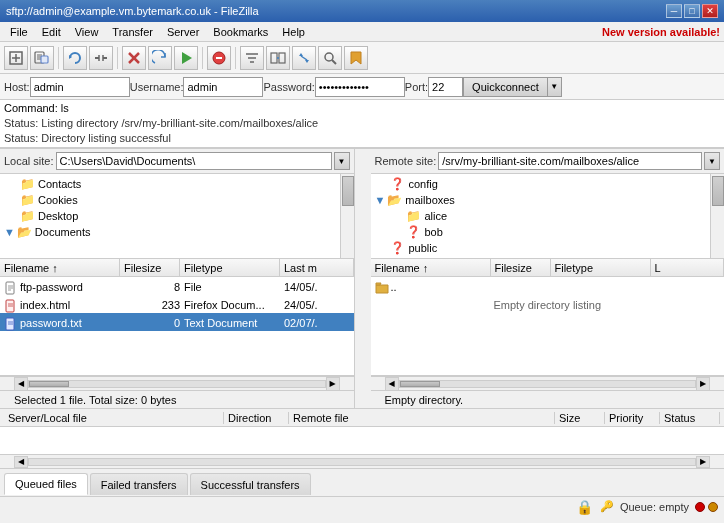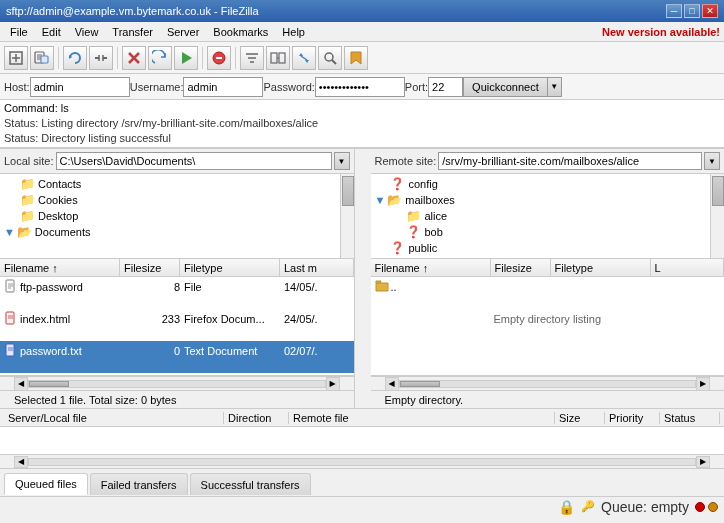--- a/index.html
+++ b/index.html
@@ -213,24 +213,24 @@
       user-select: none;
     }
     .fh-name { width: 120px; }
     .fh-size { width: 60px; }
     .fh-type { width: 100px; }
     .fh-date { flex: 1; }
 
     .file-list-body { flex: 1; overflow: hidden; }
     .file-row {
       display: flex;
-      align-items: flex-end;
+      align-items: flex-start;
       height: 18px;
       cursor: pointer;
-      padding: 16px 2px;
+      padding: 4px 2px;
     }
     .file-row.selected { background: #4080c0; color: white; }
     .fr-icon { width: 18px; display: flex; align-items: center; justify-content: center; font-size: 12px; }
     .fr-name { width: 104px; font-size: 11px; overflow: hidden; text-overflow: ellipsis; white-space: nowrap; }
     .fr-size { width: 60px; font-size: 11px; text-align: right; padding-right: 4px; }
     .fr-type { width: 100px; font-size: 11px; overflow: hidden; text-overflow: ellipsis; white-space: nowrap; }
     .fr-date { flex: 1; font-size: 11px; overflow: hidden; text-overflow: ellipsis; white-space: nowrap; }
 
     .hscroll-bar {
       height: 14px;
@@ -338,21 +338,21 @@
       background: #f0f0f0;
       border-top: 1px solid #ccc;
       display: flex;
       align-items: center;
       justify-content: flex-end;
       padding: 2px 6px;
       height: 20px;
       gap: 6px;
     }
     .footer-icon { font-size: 14px; }
-    .footer-text { font-size: 14px; color: #333; }
+    .footer-text { font-size: 11px; color: #333; }
     .status-dots { display: flex; gap: 3px; }
     .dot { width: 10px; height: 10px; border-radius: 50%; }
     .dot-red { background: #c00; border: 1px solid #800; }
     .dot-orange { background: #c80; border: 1px solid #840; }
 
     
     .vscroll-bar {
       position: absolute;
       right: 0; top: 0; bottom: 0;
       width: 14px;

